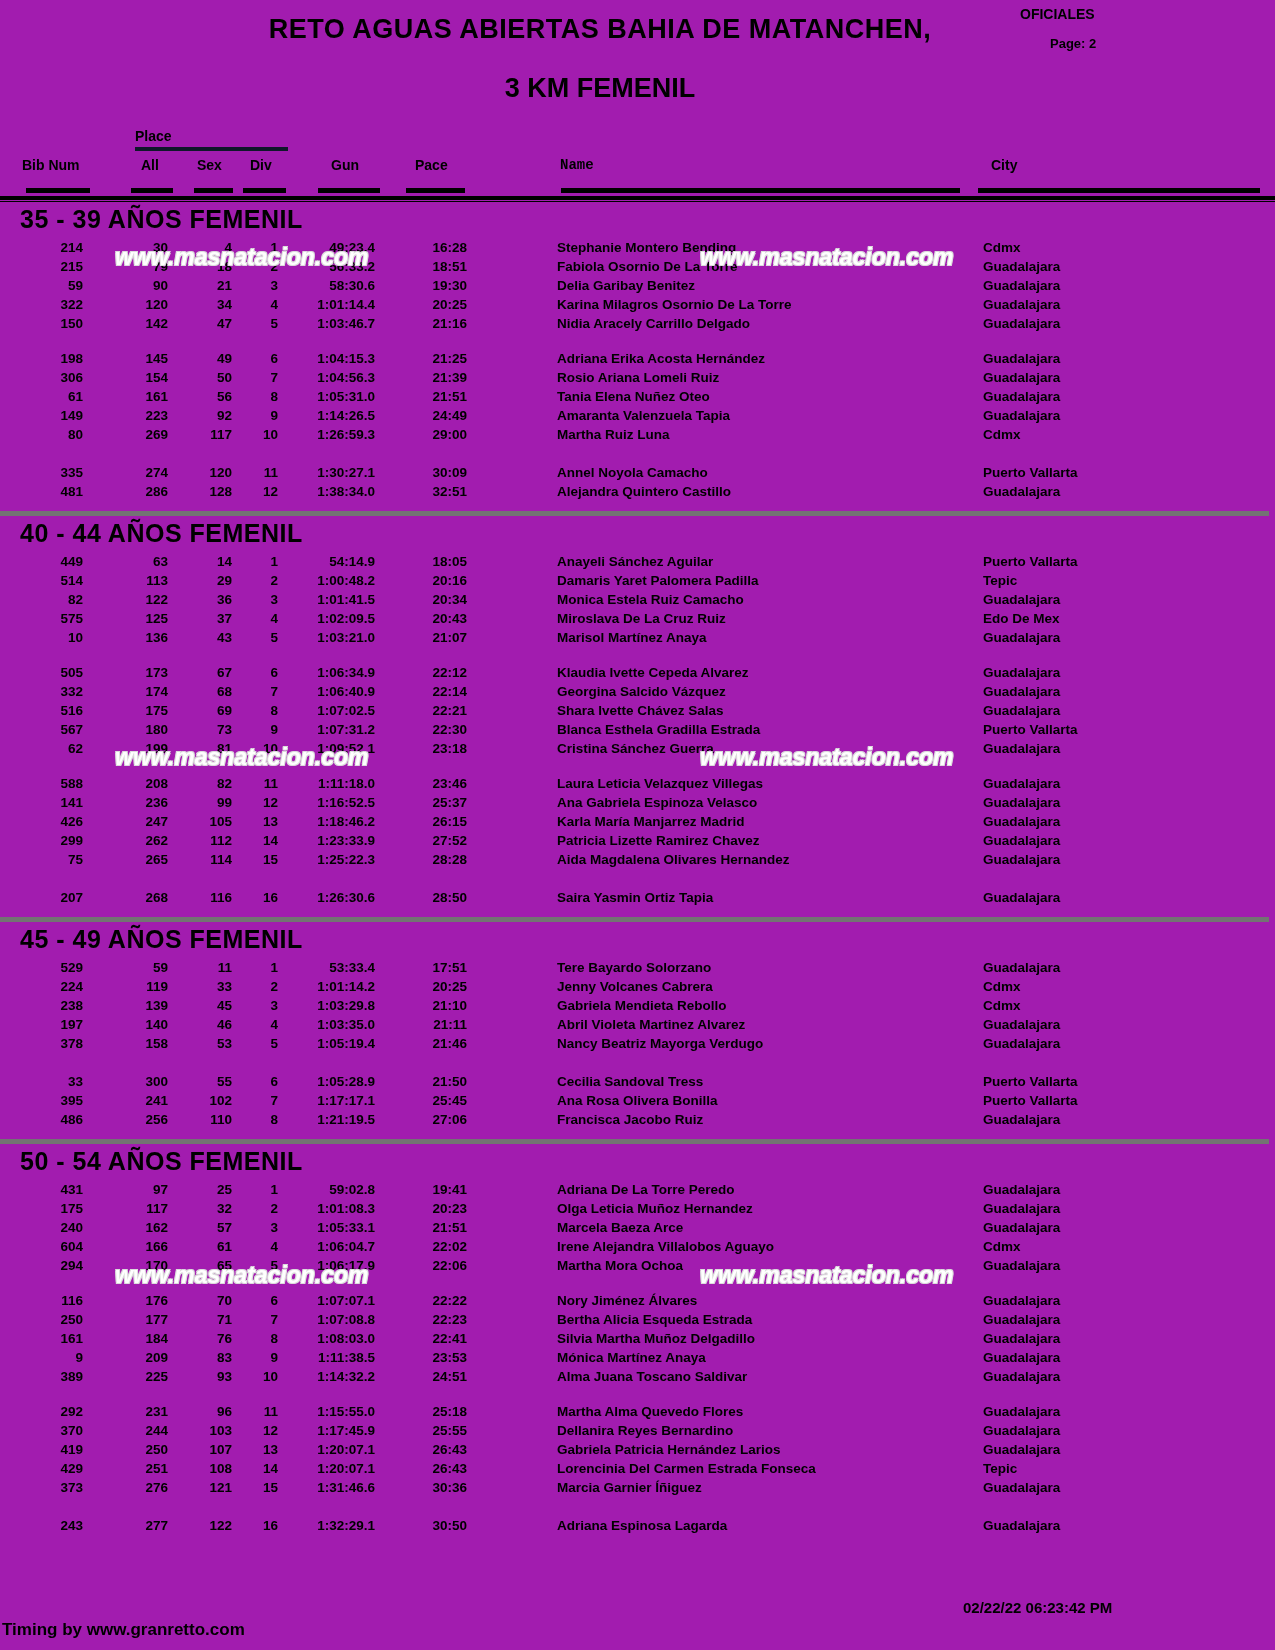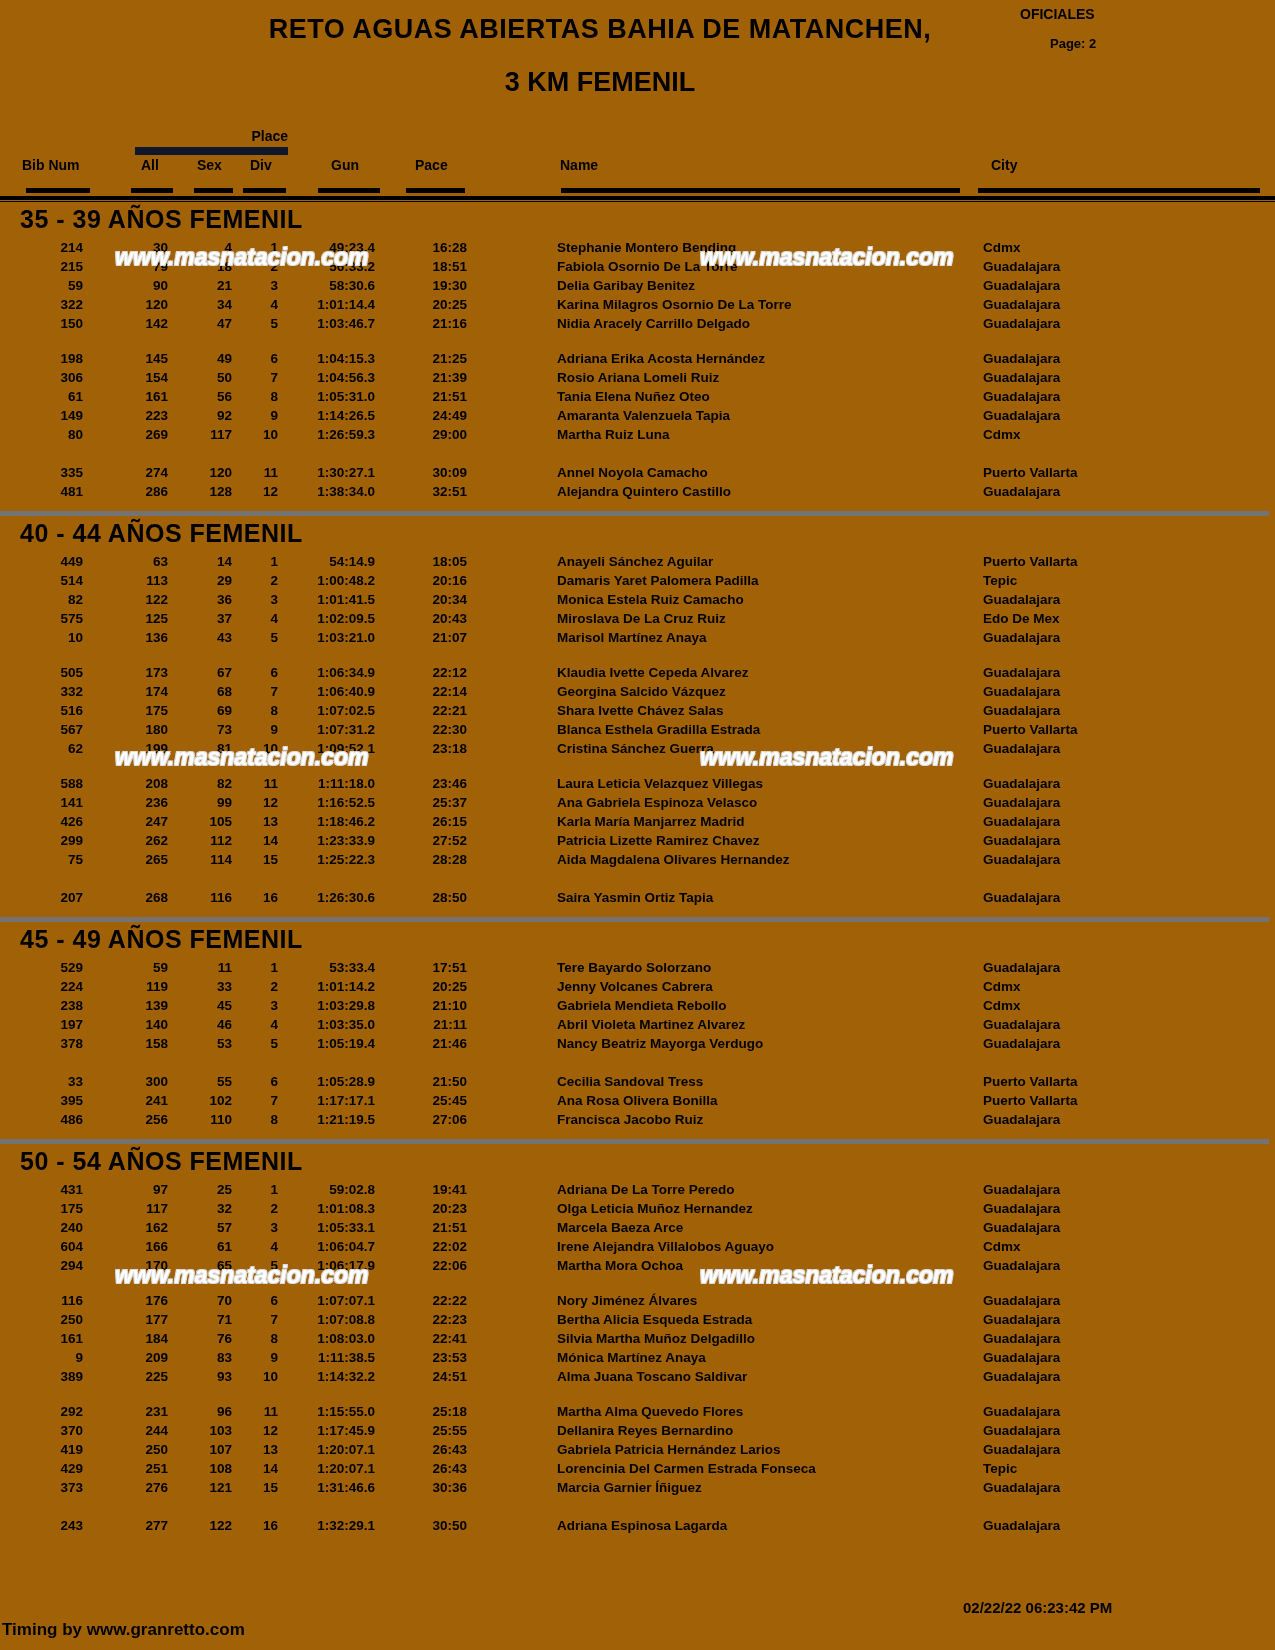--- a/index.html
+++ b/index.html
@@ -1,38 +1,38 @@
 <!DOCTYPE html>
 <html><head>
 <meta charset="utf-8">
 <style>
   * { margin:0; padding:0; box-sizing:border-box; }
   body { background:#888; }
   .page {
     position:relative; width:1275px; height:1650px; margin:0 auto;
-    background:#a16207; color:#000;
+    background:#a21caf; color:#000;
     font-family:"Liberation Sans", sans-serif; font-weight:bold;
     overflow:hidden;
   }
   
   .title-wrap { position:absolute; top:14px; left:0; width:1200px; text-align:center; }
   .title-line1 { font-size:27px; letter-spacing:0.5px; }
-  .title-line2 { font-size:27px; margin-top:22px; }
+  .title-line2 { font-size:27px; margin-top:28px; }
   .corner-oficiales { position:absolute; top:6px;  left:1020px; font-size:14px; }
   .corner-page      { position:absolute; top:36px; left:1050px; font-size:13px; }
   
   .place-group {
     position:absolute; top:128px; left:135px; width:153px;
-    text-align:right; font-size:14px;
-    border-bottom:8px solid #0f172a; padding-bottom:3px;
+    text-align:left; font-size:14px;
+    border-bottom:4px solid #0f172a; padding-bottom:3px;
   }
   .colhead { position:absolute; top:157px; font-size:14px; }
   .ch-bib  { left:22px; }  .ch-all { left:141px; } .ch-sex { left:197px; }
   .ch-div  { left:250px; } .ch-gun { left:331px; } .ch-pace{ left:415px; }
-  .ch-name { left:560px; } .ch-city{ left:991px; }
+  .ch-name { left:560px;font-family:Liberation Mono, monospace; } .ch-city{ left:991px; }
   .hbar { position:absolute; top:188px; height:5px; background:#000; }
   .hb-bib  { left:26px;  width:64px; }
   .hb-all  { left:131px; width:42px; }
   .hb-sex  { left:194px; width:39px; }
   .hb-div  { left:243px; width:43px; }
   .hb-gun  { left:318px; width:62px; }
   .hb-pace { left:406px; width:59px; }
   .hb-name { left:561px; width:399px; }
   .hb-city { left:978px; width:282px; }
   .main-rule { position:absolute; top:196px; left:0; width:1275px; height:6px;

